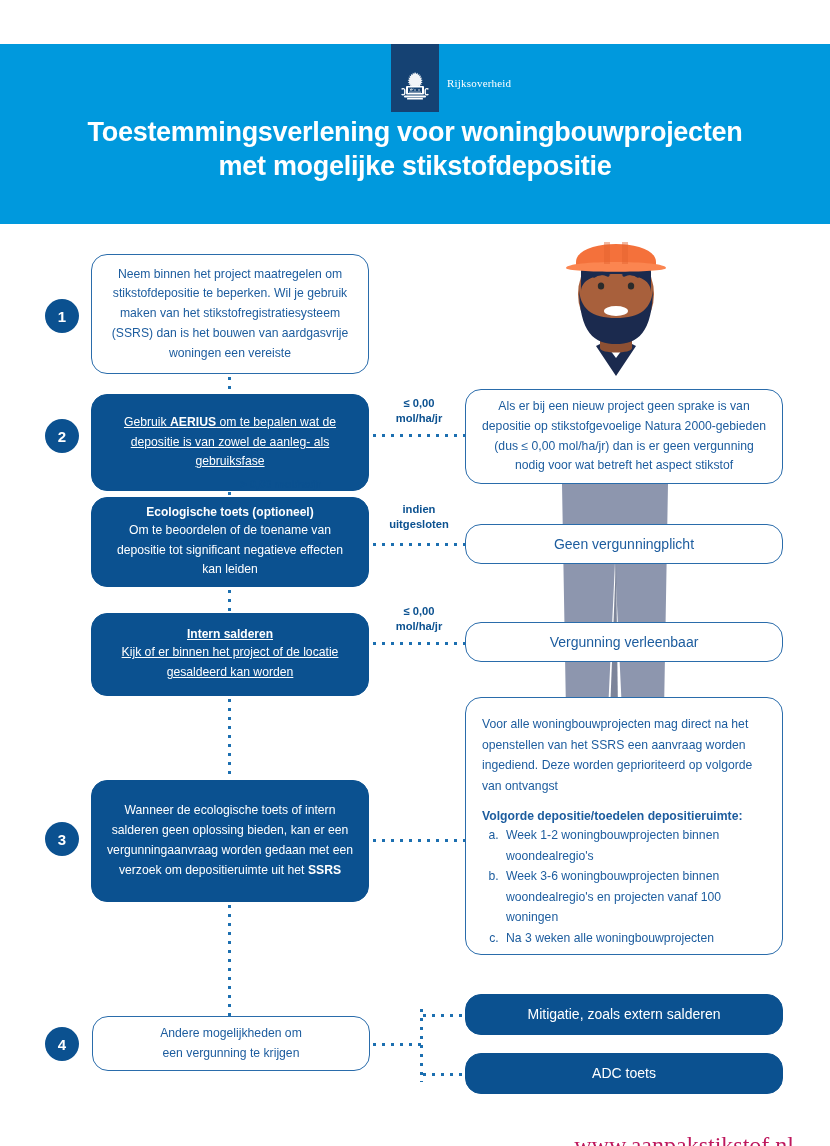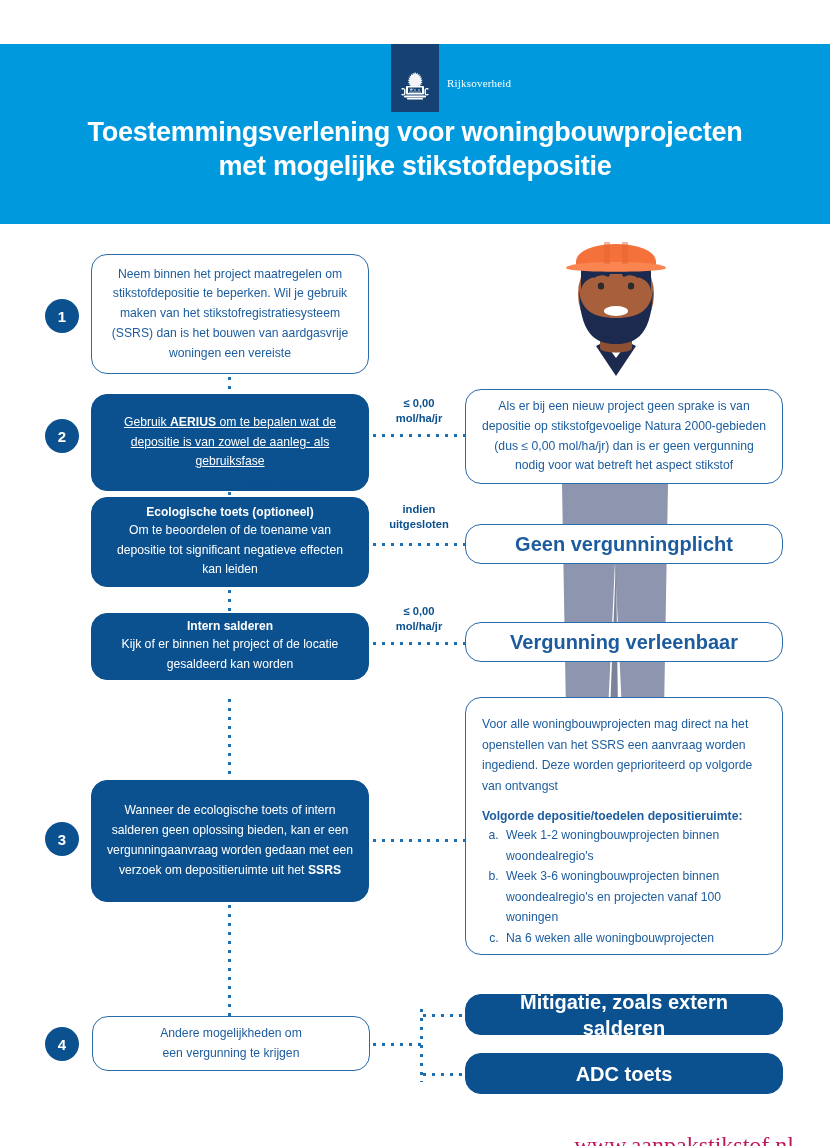--- a/index.html
+++ b/index.html
@@ -63,21 +63,21 @@
     display:flex;flex-direction:column;
     align-items:center;justify-content:center;
     text-align:center;
     padding:8px 14px;
     box-sizing:border-box;
   }
   .box-inner.left{align-items:flex-start;text-align:left;justify-content:flex-start;}
   .bt{font-size:12.2px;line-height:1.62;}
   .bt b{font-weight:bold;}
   .bh{font-size:12px;font-weight:bold;line-height:1.35;margin-bottom:1px;}
-  .bh-only{font-size:20px;font-weight:bold;line-height:1.3;}
+  .bh-only{font-size:14px;font-weight:normal;line-height:1.3;}
 
   
   .step-circle{
     position:absolute;width:34px;height:34px;border-radius:50%;
     background:#0b5190;color:#ffffff;
     display:flex;align-items:center;justify-content:center;
     font-size:15px;font-weight:bold;
     z-index:4;
   }
 
@@ -237,21 +237,21 @@
     </div>
   </div>
 
   <div class="box box-blue" style="left:91px;top:453px;width:278px;height:90px;">
     <div class="box-inner">
       <div class="bh">Ecologische toets (optioneel)</div>
       <div class="bt">Om te beoordelen of de toename van depositie tot significant negatieve effecten kan leiden</div>
     </div>
   </div>
 
-  <div class="box box-blue" style="left:91px;top:569px;width:278px;height:67px;">
+  <div class="box box-blue" style="left:91px;top:569px;width:278px;height:83px;text-decoration:underline;">
     <div class="box-inner">
       <div class="bh">Intern salderen</div>
       <div class="bt">Kijk of er binnen het project of de locatie gesaldeerd kan worden</div>
     </div>
   </div>
 
   <div class="box box-blue" style="left:91px;top:736px;width:278px;height:122px;">
     <div class="box-inner">
       <div class="bt">
         <span>Wanneer de ecologische toets of intern salderen geen oplossing bieden, kan er een vergunningaanvraag worden gedaan met een verzoek om depositieruimte uit het </span><b>SSRS</b>
@@ -301,21 +301,21 @@
     </div>
   </div>
 
   <div class="box box-white" style="left:465px;top:653px;width:318px;height:258px;">
     <div class="box-inner left" style="padding:16px 16px 12px 16px;">
       <div class="lead-par">Voor alle woningbouwprojecten mag direct na het openstellen van het SSRS een aanvraag worden ingediend. Deze worden geprioriteerd op volgorde van ontvangst</div>
       <div class="list-title">Volgorde depositie/toedelen depositieruimte:</div>
       <ol class="abc">
         <li>Week 1-2 woningbouwprojecten binnen woondealregio's</li>
         <li>Week 3-6 woningbouwprojecten binnen woondealregio's en projecten vanaf 100 woningen</li>
-        <li>Na 6 weken alle woningbouwprojecten</li>
+        <li>Na 3 weken alle woningbouwprojecten</li>
       </ol>
     </div>
   </div>
 
   <div class="box box-blue" style="left:465px;top:950px;width:318px;height:41px;">
     <div class="box-inner">
       <div class="bh-only">Mitigatie, zoals extern salderen</div>
     </div>
   </div>
 

